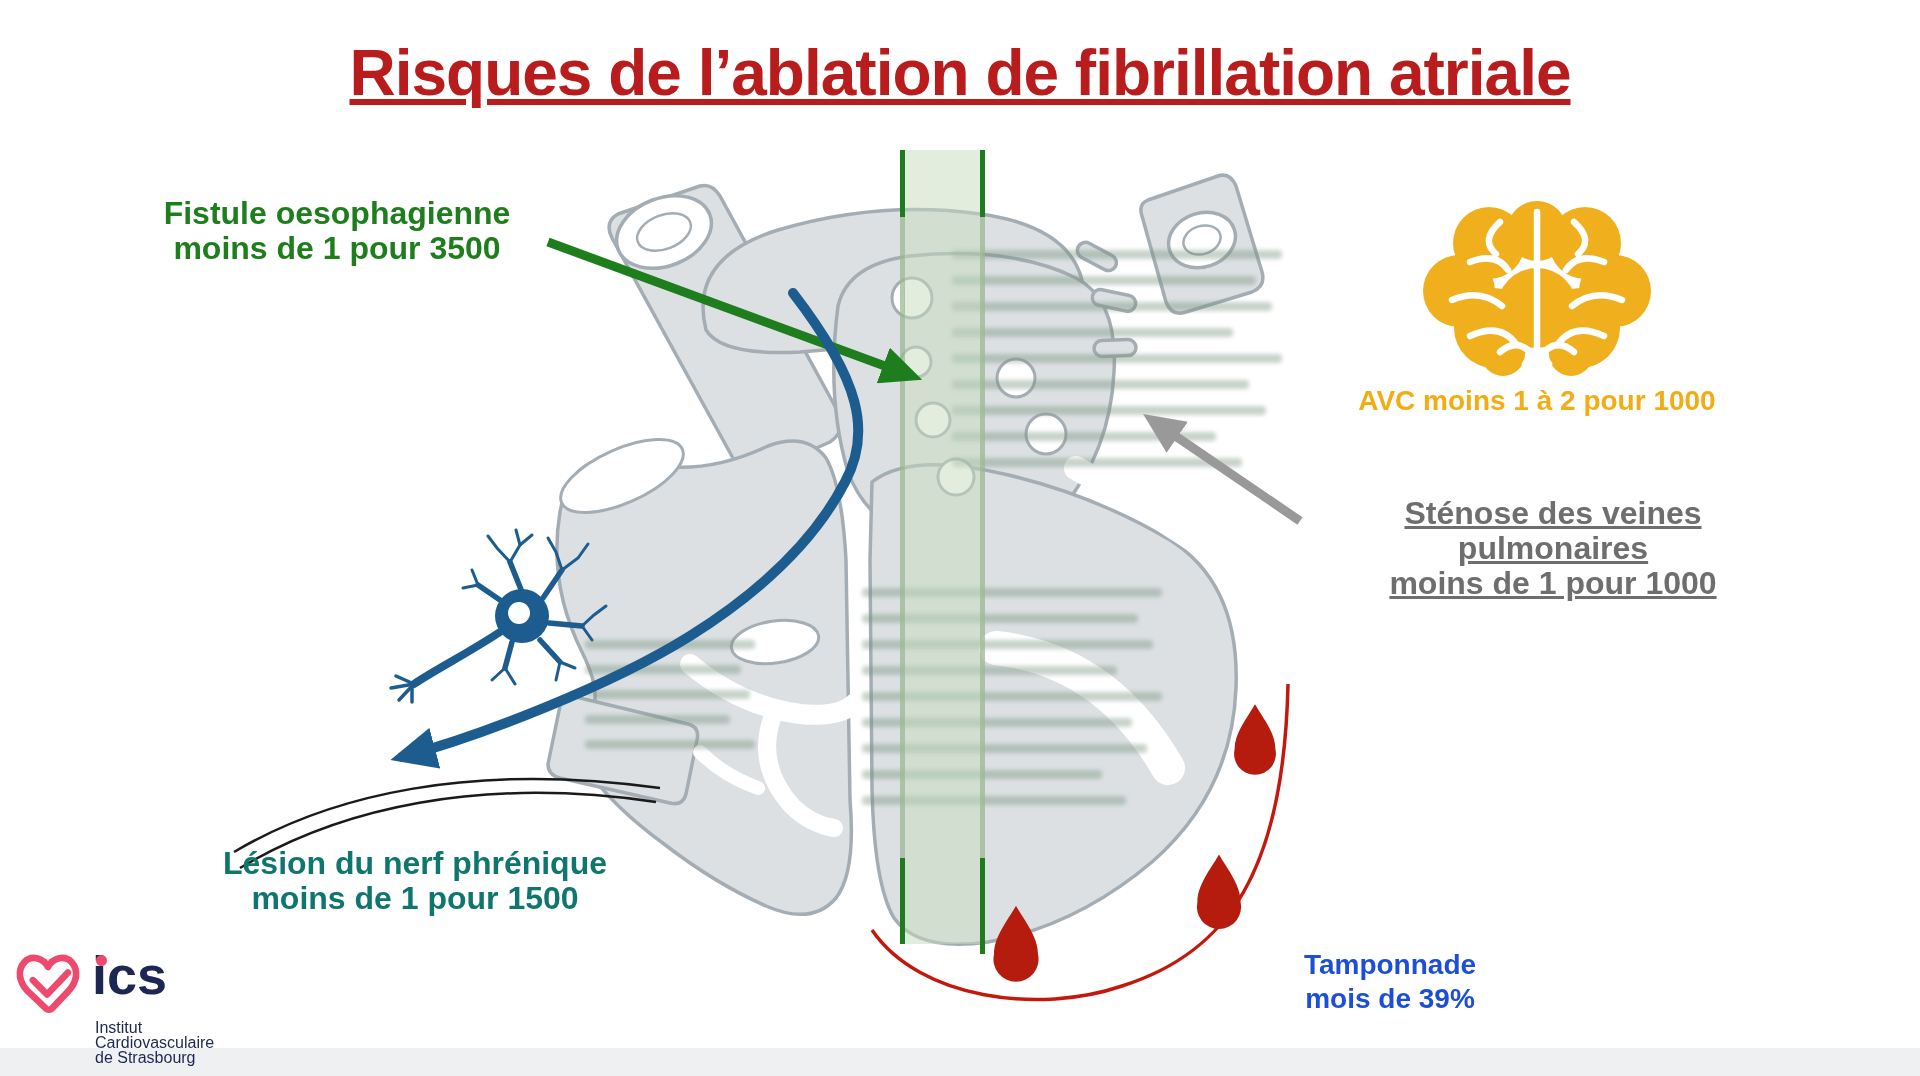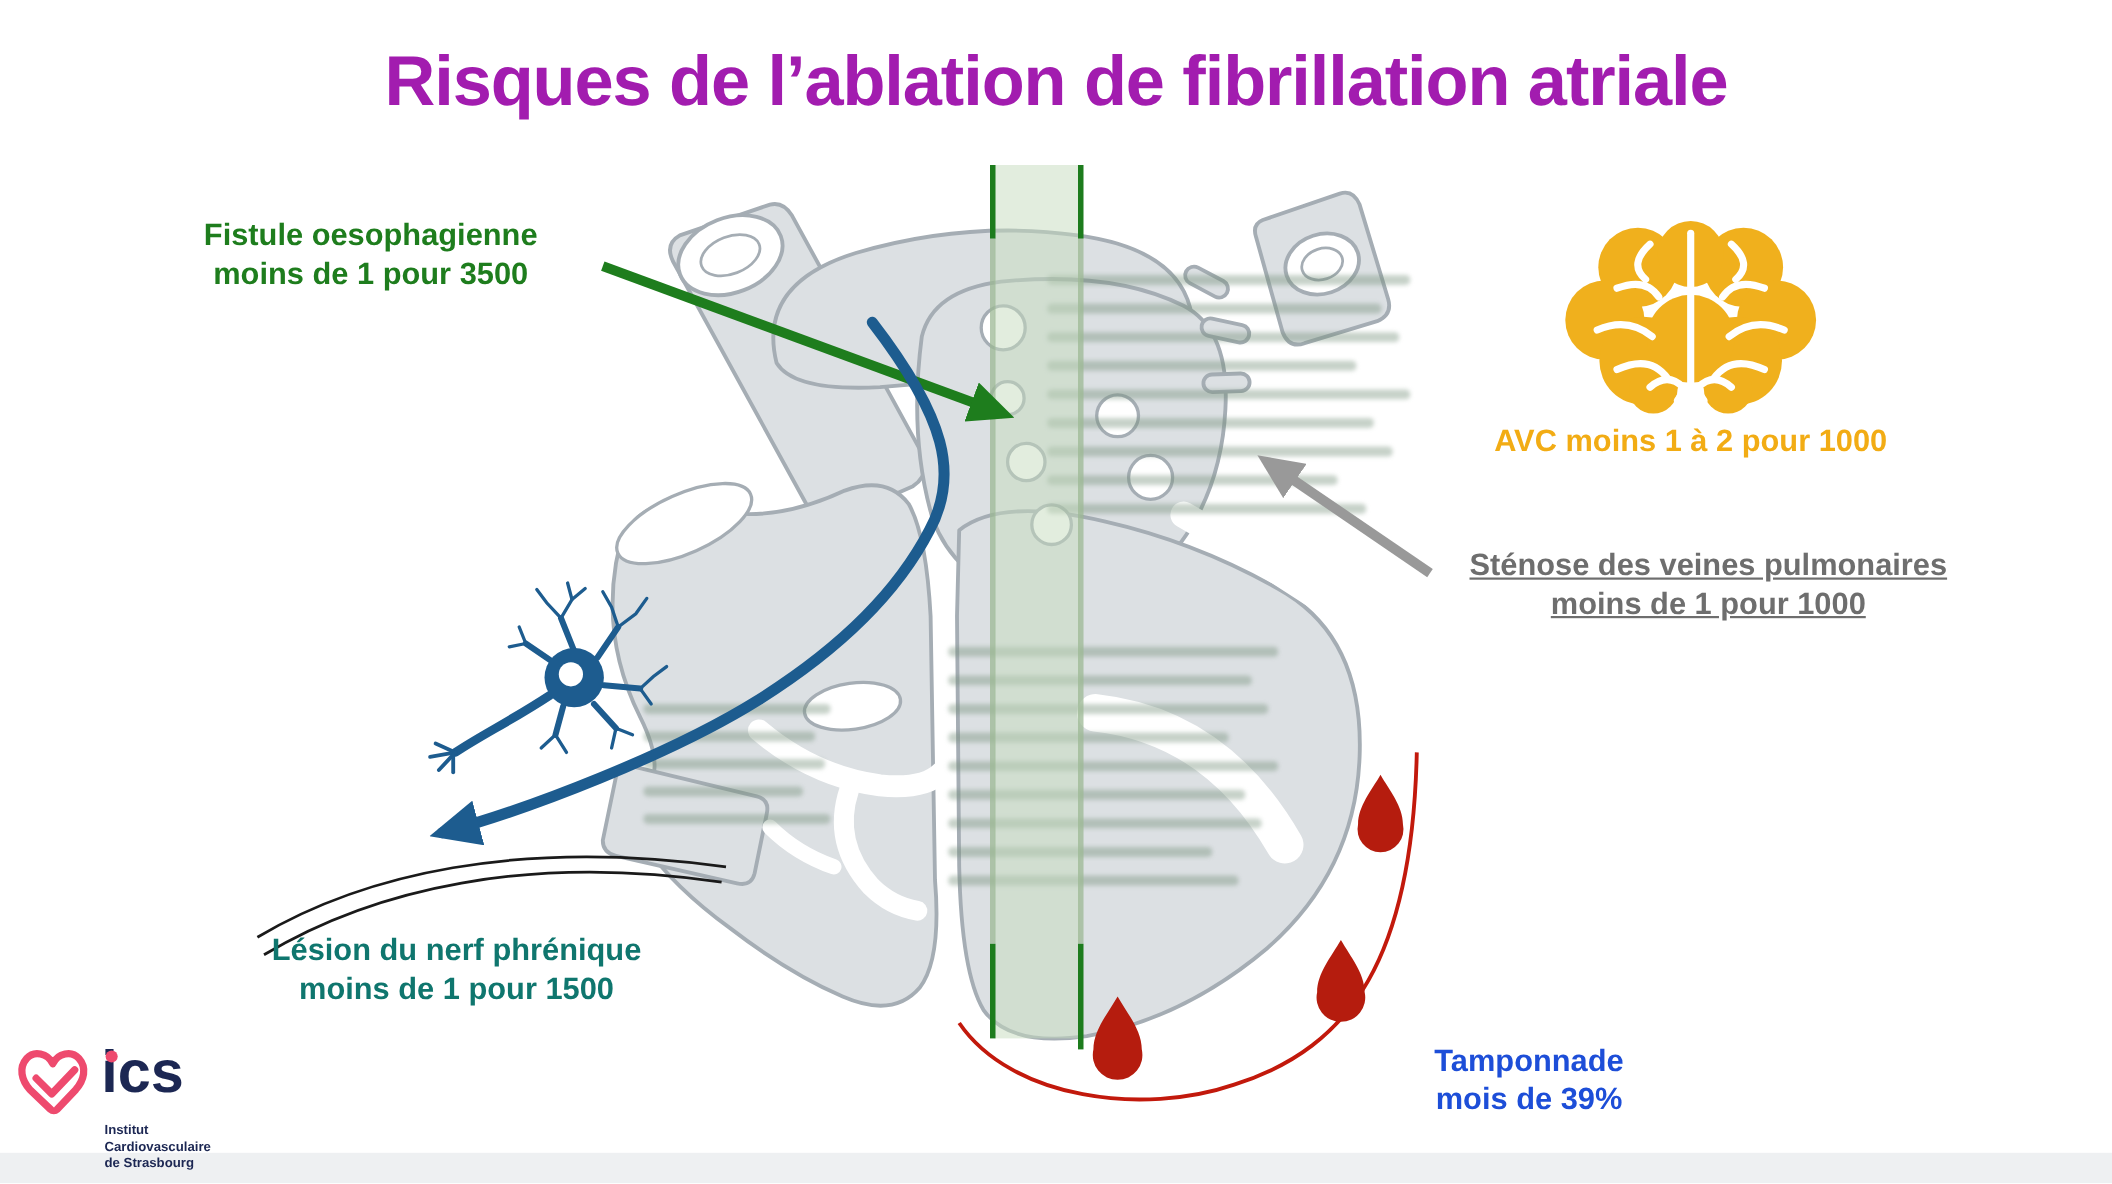--- a/index.html
+++ b/index.html
@@ -3,43 +3,43 @@
 <meta charset="utf-8">
 <style>
   html,body{margin:0;padding:0;background:#ffffff;}
   #stage{
     position:relative;width:1920px;height:1076px;overflow:hidden;background:#ffffff;
     font-family:"Liberation Sans", sans-serif;
   }
   .abs{position:absolute;}
   #title{
     left:0;right:0;top:36px;text-align:center;
-    font-size:64px;font-weight:700;letter-spacing:-1px;color:#a21caf;
+    font-size:64px;font-weight:700;letter-spacing:-1px;color:#b91c1c;text-decoration:underline;
   }
-  .note{position:absolute;text-align:center;font-weight:700;font-size:28px;line-height:35px;}
+  .note{position:absolute;text-align:center;font-weight:700;font-size:32px;line-height:35px;}
   .note-fistule{left:127px;top:196px;width:420px;color:#1e7d1d;}
   .note-avc{left:1307px;top:383px;width:460px;color:#f2ac14;font-size:28px;}
   .note-stenose{left:1313px;top:496px;width:480px;color:#6e6e6e;text-decoration:underline;}
   .note-lesion{left:185px;top:846px;width:460px;color:#0f766e;}
   .note-tamponnade{left:1280px;top:948px;width:220px;color:#1d4ed8;font-size:28px;line-height:34px;}
   svg{position:absolute;left:0;top:0;}
   
   .band-fill{left:904px;top:150px;width:78px;height:794px;background:rgba(198,219,189,0.5);}
   .band-edge{width:5px;}
   .edge-dark{background:#1d7c1d;}
   .edge-light{background:rgba(156,184,148,0.75);}
   
   .scanline{position:absolute;height:9px;border-radius:4px;background:rgba(115,142,120,0.40);filter:blur(2px);}
   
   #footer-strip{left:0;bottom:0;width:1920px;height:28px;background:#eef0f2;}
   
   #logo{left:12px;top:956px;width:330px;height:116px;}
   #logo-acronym{position:absolute;left:80px;top:-12px;font-size:54px;font-weight:700;color:#1c2753;letter-spacing:0px;}
   #logo-idot{position:absolute;left:84px;top:-1px;width:11px;height:11px;border-radius:50%;background:#ee4a6e;}
-  #logo-text{position:absolute;left:83px;top:64px;font-size:12px;font-weight:700;color:#1c2753;line-height:15px;}
+  #logo-text{position:absolute;left:83px;top:64px;font-size:16px;font-weight:400;color:#1c2753;line-height:15px;}
 </style>
 </head>
 <body>
 
 <div id="stage">
 
   <svg width="1920" height="1076" viewBox="0 0 1920 1076">
     <g fill="#dce0e3" stroke="#a5adb4" stroke-width="3.5" stroke-linejoin="round">
 
       <path d="M 618 214 L 700 186 Q 712 183 720 196 L 836 408 Q 848 430 830 442 L 762 472 Q 744 480 734 460 L 612 238 Q 604 222 618 214 Z"></path>

